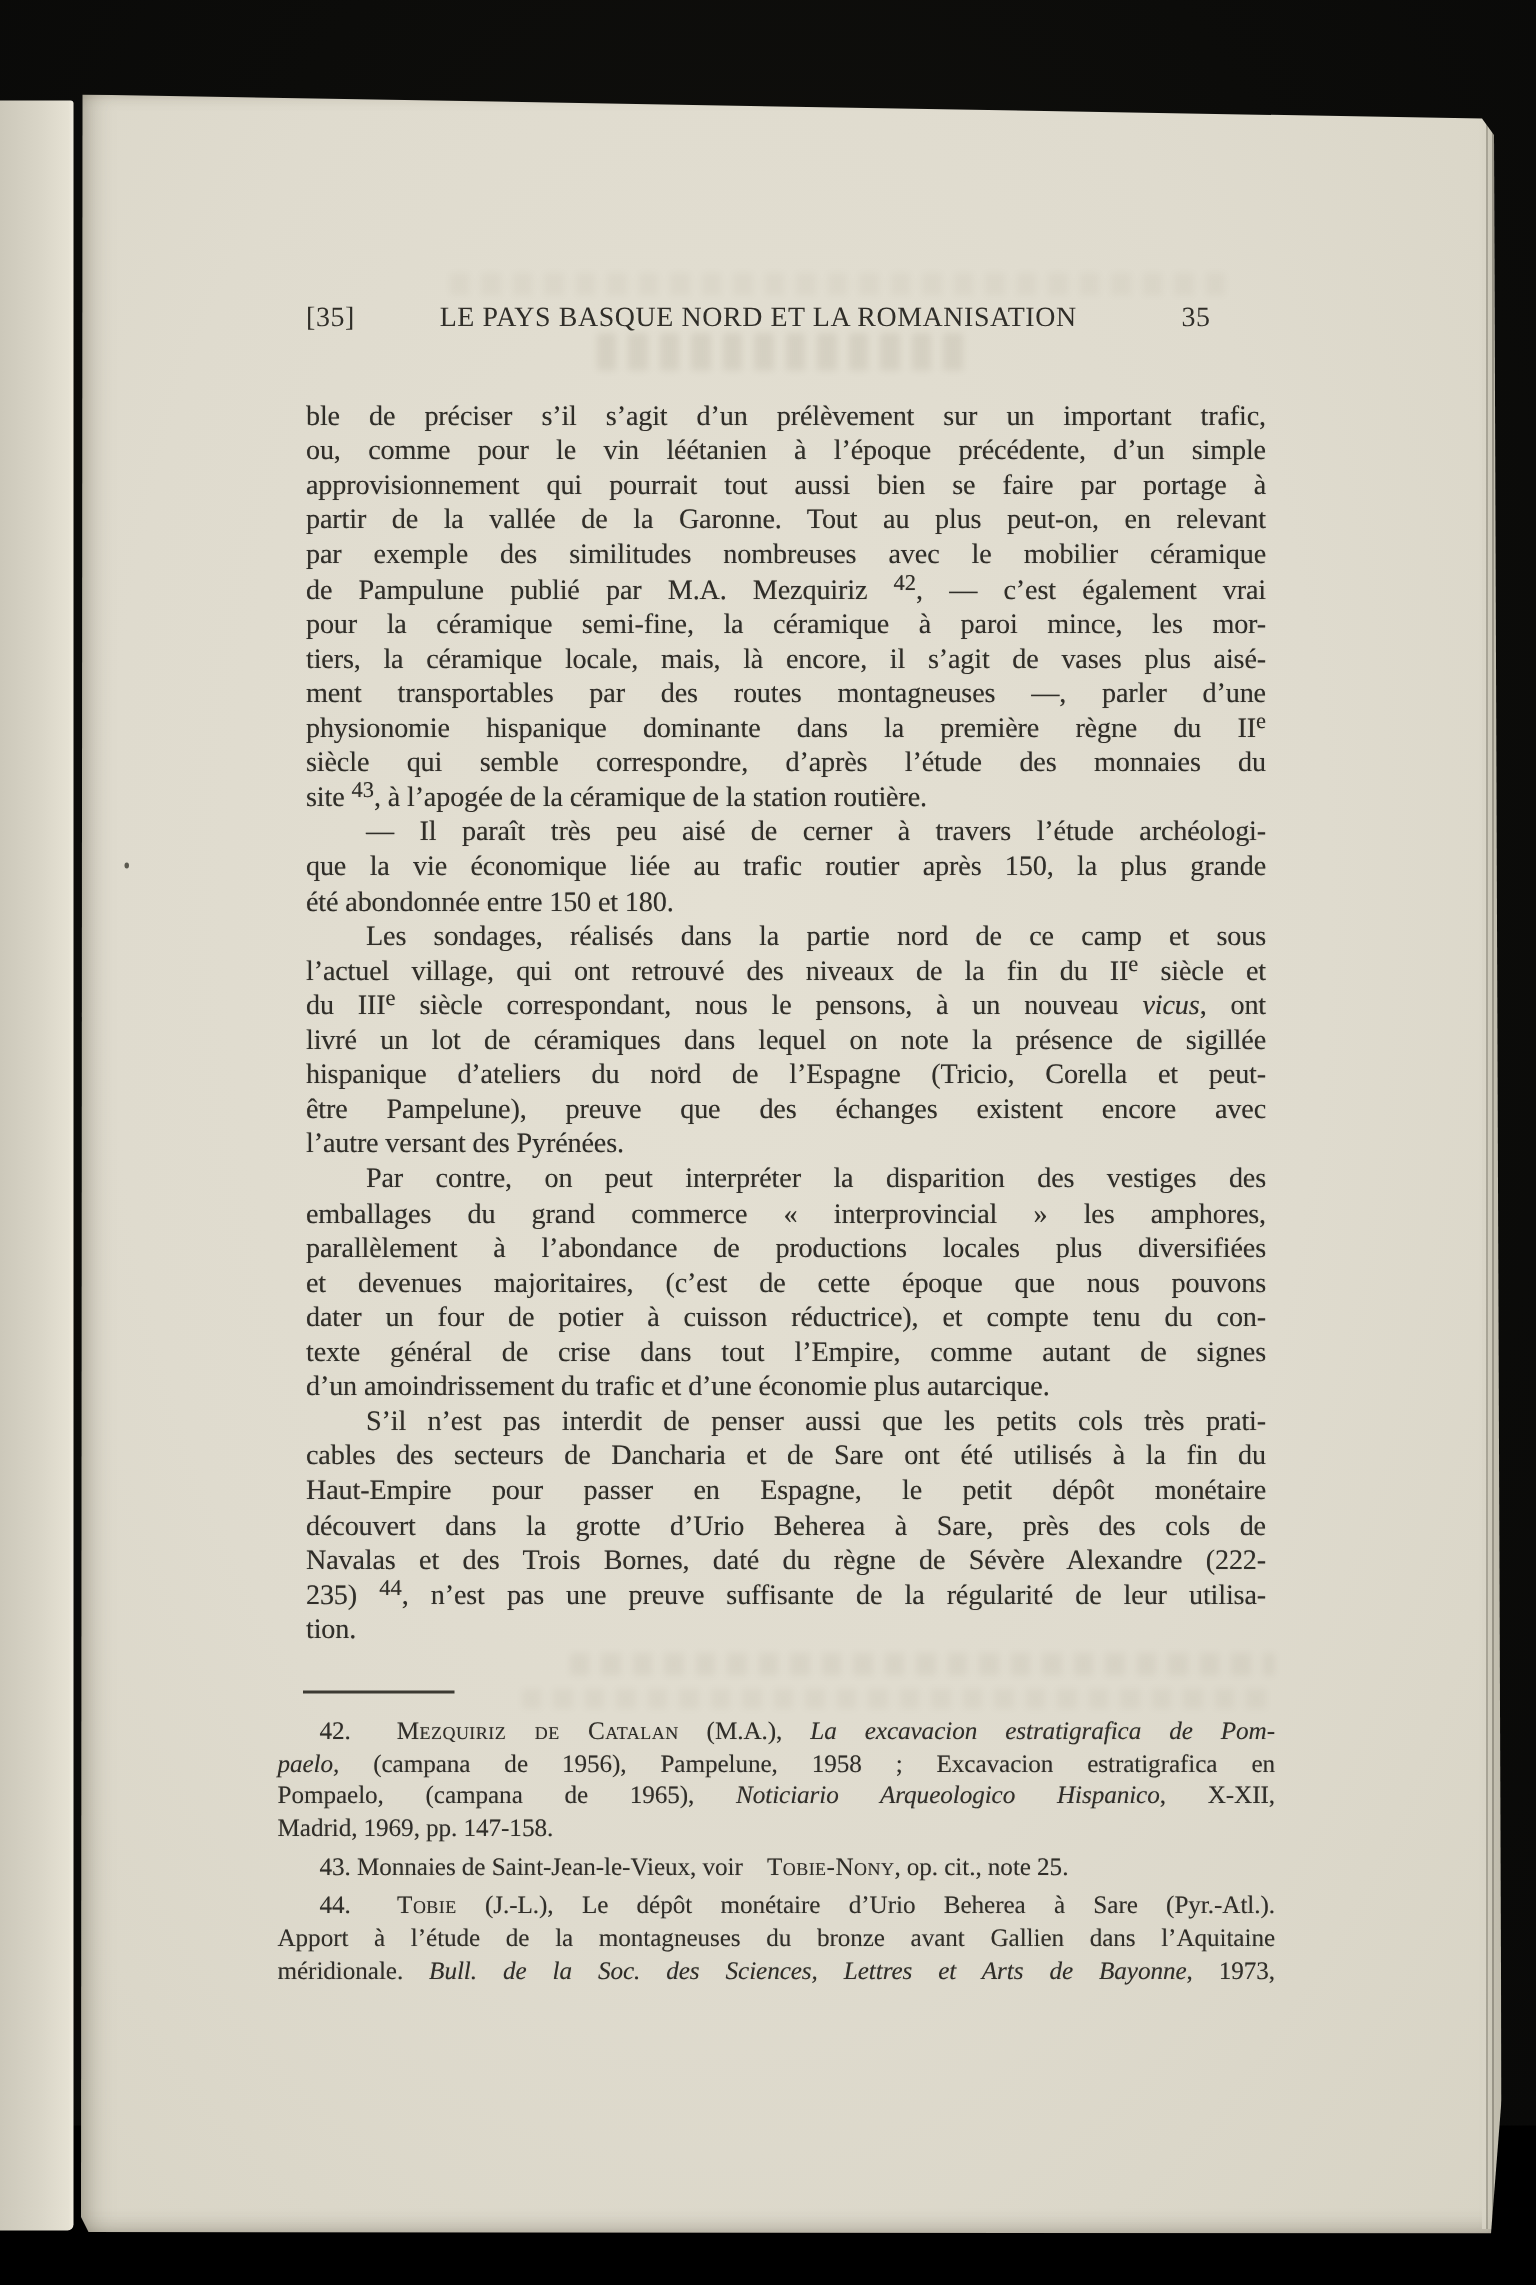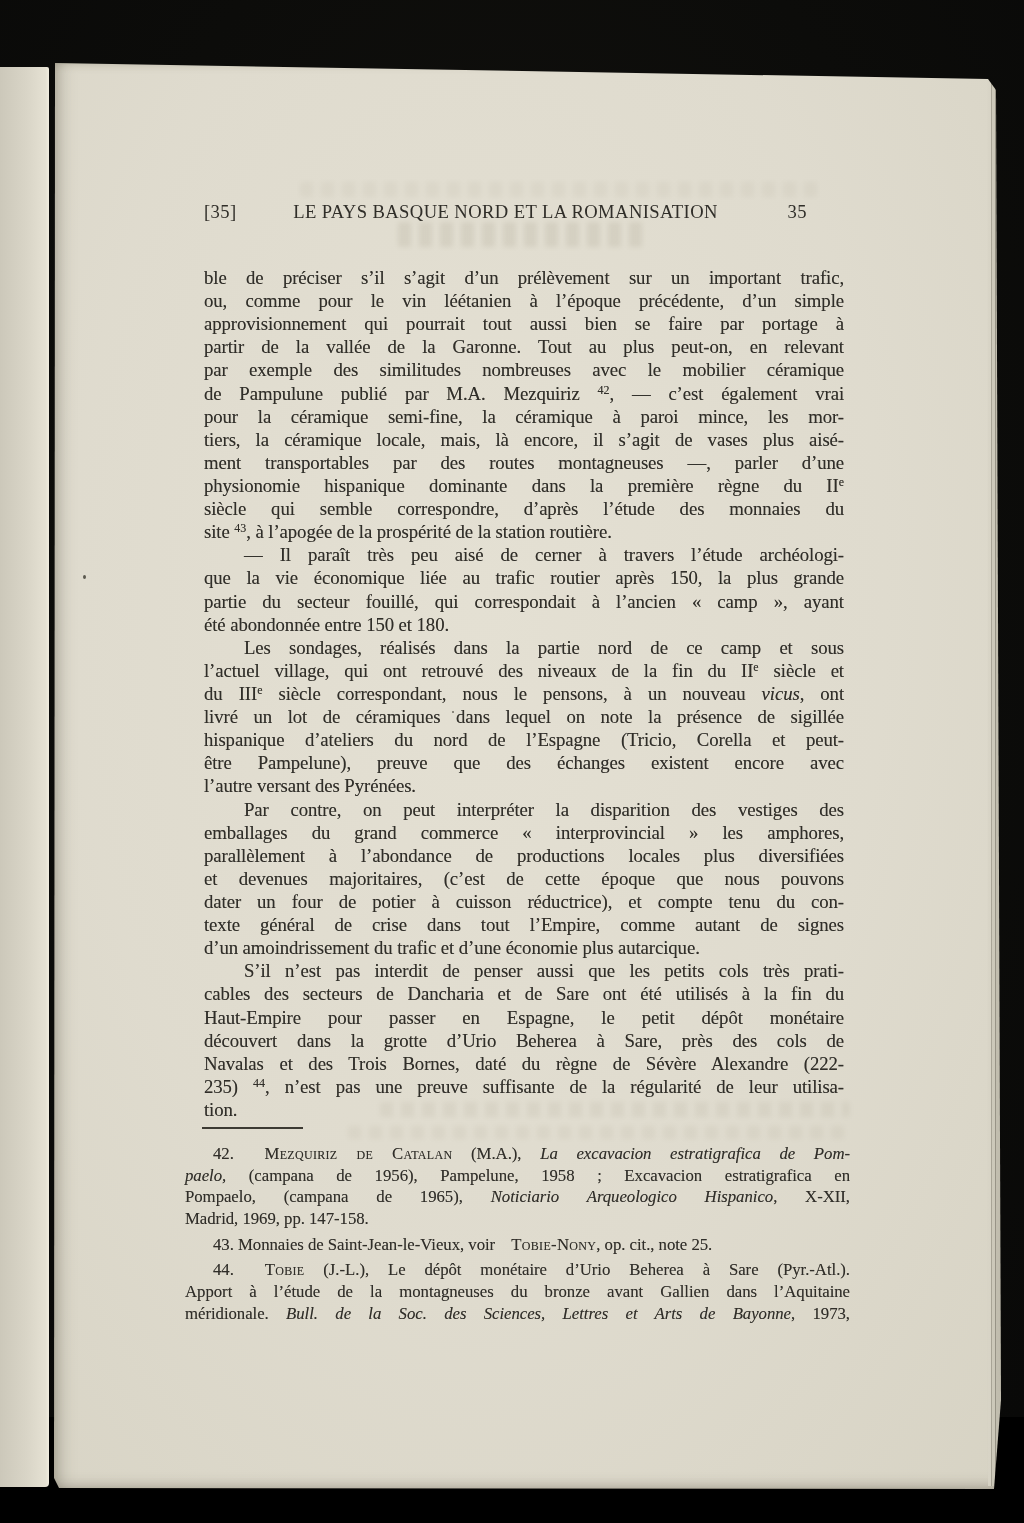--- a/index.html
+++ b/index.html
@@ -49,21 +49,21 @@
   .h-num{width:107px;text-align:right;padding-right:37px;box-sizing:border-box;}
 
   
   .bodytext{position:absolute;left:154px;top:206px;width:640px;
     font-size:18.8px;letter-spacing:-.1px;
     text-shadow:0 0 .5px rgba(48,46,41,.45);}
   .tline{height:23.12px;line-height:23.12px;text-align:justify;text-align-last:justify;white-space:normal;}
   .tline.lastline{text-align-last:left;}
   .tline.indent{text-indent:40px;}
 
-  .run-sup{font-size:12px;position:relative;top:-6px;letter-spacing:0;}
+  .run-sup{font-size:15px;position:relative;top:-6px;letter-spacing:0;}
   .run-i{font-style:italic;}
   .run-sc{font-variant:small-caps;letter-spacing:.3px;margin-left:12px;}
 
   
   .fnrule{position:absolute;left:152px;top:1067px;width:101px;height:2px;background:#3c3a33;}
   .footnotes{position:absolute;left:135px;top:1083px;width:665px;
     font-size:16.8px;letter-spacing:-.05px;text-shadow:0 0 .5px rgba(48,46,41,.4);}
   .note + .note{margin-top:4px;}
   .fline{height:21.7px;line-height:21.7px;text-align:justify;text-align-last:justify;}
   .fline.lastline{text-align-last:left;}
@@ -96,24 +96,23 @@
         <div class="tline"><span>ou, comme pour le vin léétanien à l’époque précédente, d’un simple</span></div>
         <div class="tline"><span>approvisionnement qui pourrait tout aussi bien se faire par portage à</span></div>
         <div class="tline"><span>partir de la vallée de la Garonne. Tout au plus peut-on, en relevant</span></div>
         <div class="tline"><span>par exemple des similitudes nombreuses avec le mobilier céramique</span></div>
         <div class="tline"><span>de Pampulune publié par M.A. Mezquiriz </span><span class="run-sup">42</span><span>, — c’est également vrai</span></div>
         <div class="tline"><span>pour la céramique semi-fine, la céramique à paroi mince, les mor-</span></div>
         <div class="tline"><span>tiers, la céramique locale, mais, là encore, il s’agit de vases plus aisé-</span></div>
         <div class="tline"><span>ment transportables par des routes montagneuses —, parler d’une</span></div>
         <div class="tline"><span>physionomie hispanique dominante dans la première règne du II</span><span class="run-sup">e</span></div>
         <div class="tline"><span>siècle qui semble correspondre, d’après l’étude des monnaies du</span></div>
-        <div class="tline lastline"><span>site </span><span class="run-sup">43</span><span>, à l’apogée de la prospérité de la station routière.</span></div>
+        <div class="tline lastline"><span>site </span><span class="run-sup">43</span><span>, à l’apogée de la céramique de la station routière.</span></div>
         <div class="tline indent"><span>— Il paraît très peu aisé de cerner à travers l’étude archéologi-</span></div>
         <div class="tline"><span>que la vie économique liée au trafic routier après 150, la plus grande</span></div>
-        <div class="tline"><span>partie du secteur fouillé, qui correspondait à l’ancien « camp », ayant</span></div>
         <div class="tline lastline"><span>été abondonnée entre 150 et 180.</span></div>
         <div class="tline indent"><span>Les sondages, réalisés dans la partie nord de ce camp et sous</span></div>
         <div class="tline"><span>l’actuel village, qui ont retrouvé des niveaux de la fin du II</span><span class="run-sup">e</span><span> siècle et</span></div>
         <div class="tline"><span>du III</span><span class="run-sup">e</span><span> siècle correspondant, nous le pensons, à un nouveau </span><span class="run-i">vicus</span><span>, ont</span></div>
         <div class="tline"><span>livré un lot de céramiques dans lequel on note la présence de sigillée</span></div>
         <div class="tline"><span>hispanique d’ateliers du nord de l’Espagne (Tricio, Corella et peut-</span></div>
         <div class="tline"><span>être Pampelune), preuve que des échanges existent encore avec</span></div>
         <div class="tline lastline"><span>l’autre versant des Pyrénées.</span></div>
         <div class="tline indent"><span>Par contre, on peut interpréter la disparition des vestiges des</span></div>
         <div class="tline"><span>emballages du grand commerce « interprovincial » les amphores,</span></div>

